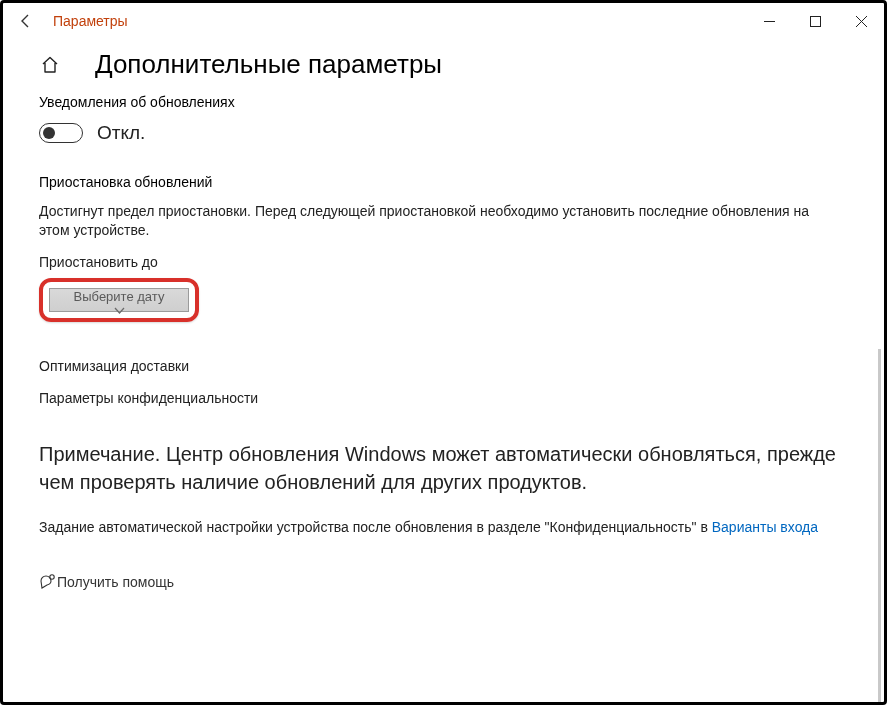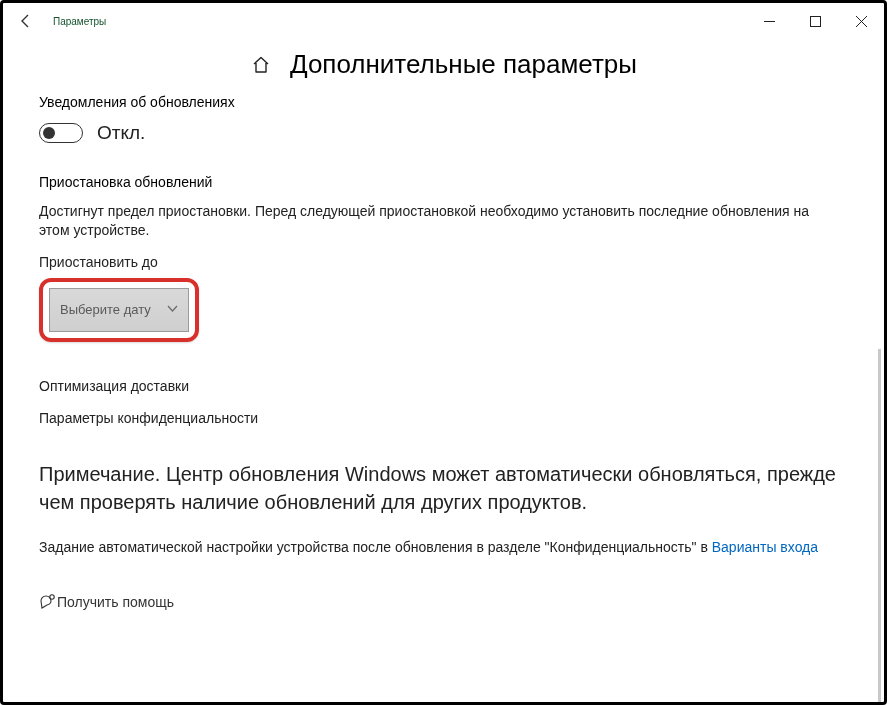--- a/index.html
+++ b/index.html
@@ -16,42 +16,41 @@
     align-items: center;
     height: 36px;
     padding-left: 14px;
   }
   .titlebar .back {
     width: 18px; height: 18px; display:flex; align-items:center; justify-content:center;
     margin-right: 18px;
     color:#333;
   }
   .titlebar .title {
-    font-size: 10px;
-    color: #14532d;
+    font-size: 14px;
+    color: #c2410c;
     flex: 1;
   }
   .winbtns { display:flex; height:100%; }
   .winbtn {
     width: 46px; height: 100%;
     display:flex; align-items:center; justify-content:center;
     color:#222;
   }
   .content {
     padding: 6px 36px 0 36px;
     position: relative;
     height: calc(100% - 36px);
   }
   .header-row {
     display:flex;
     align-items: center;
-    gap: 18px;
+    gap: 34px;
     margin-top: 4px;
     margin-bottom: 14px;
-    justify-content: center;
   }
   .home-icon {
     width: 22px; height: 22px; display:flex; align-items:center; justify-content:center;
     color:#222;
   }
   .page-title {
     font-size: 26px;
     font-weight: 400;
     color: #000;
   }
@@ -89,27 +88,28 @@
   .label-small { font-size:14px; color:#222; margin-bottom:8px; }
   .dropdown-highlight {
     display:inline-block;
     border: 4px solid #d8302a;
     border-radius: 12px;
     padding: 6px;
     margin-bottom: 20px;
     box-shadow: 0 1px 2px rgba(0,0,0,.15);
   }
   .dropdown {
-    width: 140px; height: 44px;
+    width: 140px; height: 24px;
     background: linear-gradient(#d9d9d9,#cfcfcf);
     border: 1px solid #9b9b9b;
     display:flex; align-items:center; justify-content:space-between;
     padding: 0 10px;
     font-size: 13px;
     color:#5a5a5a;
+    flex-direction:column;
   }
   .chev { color:#6a6a6a; }
   .link-item {
     font-size: 14px;
     color:#222;
     margin: 16px 0;
   }
   .note {
     font-size: 20px;
     color:#222;

